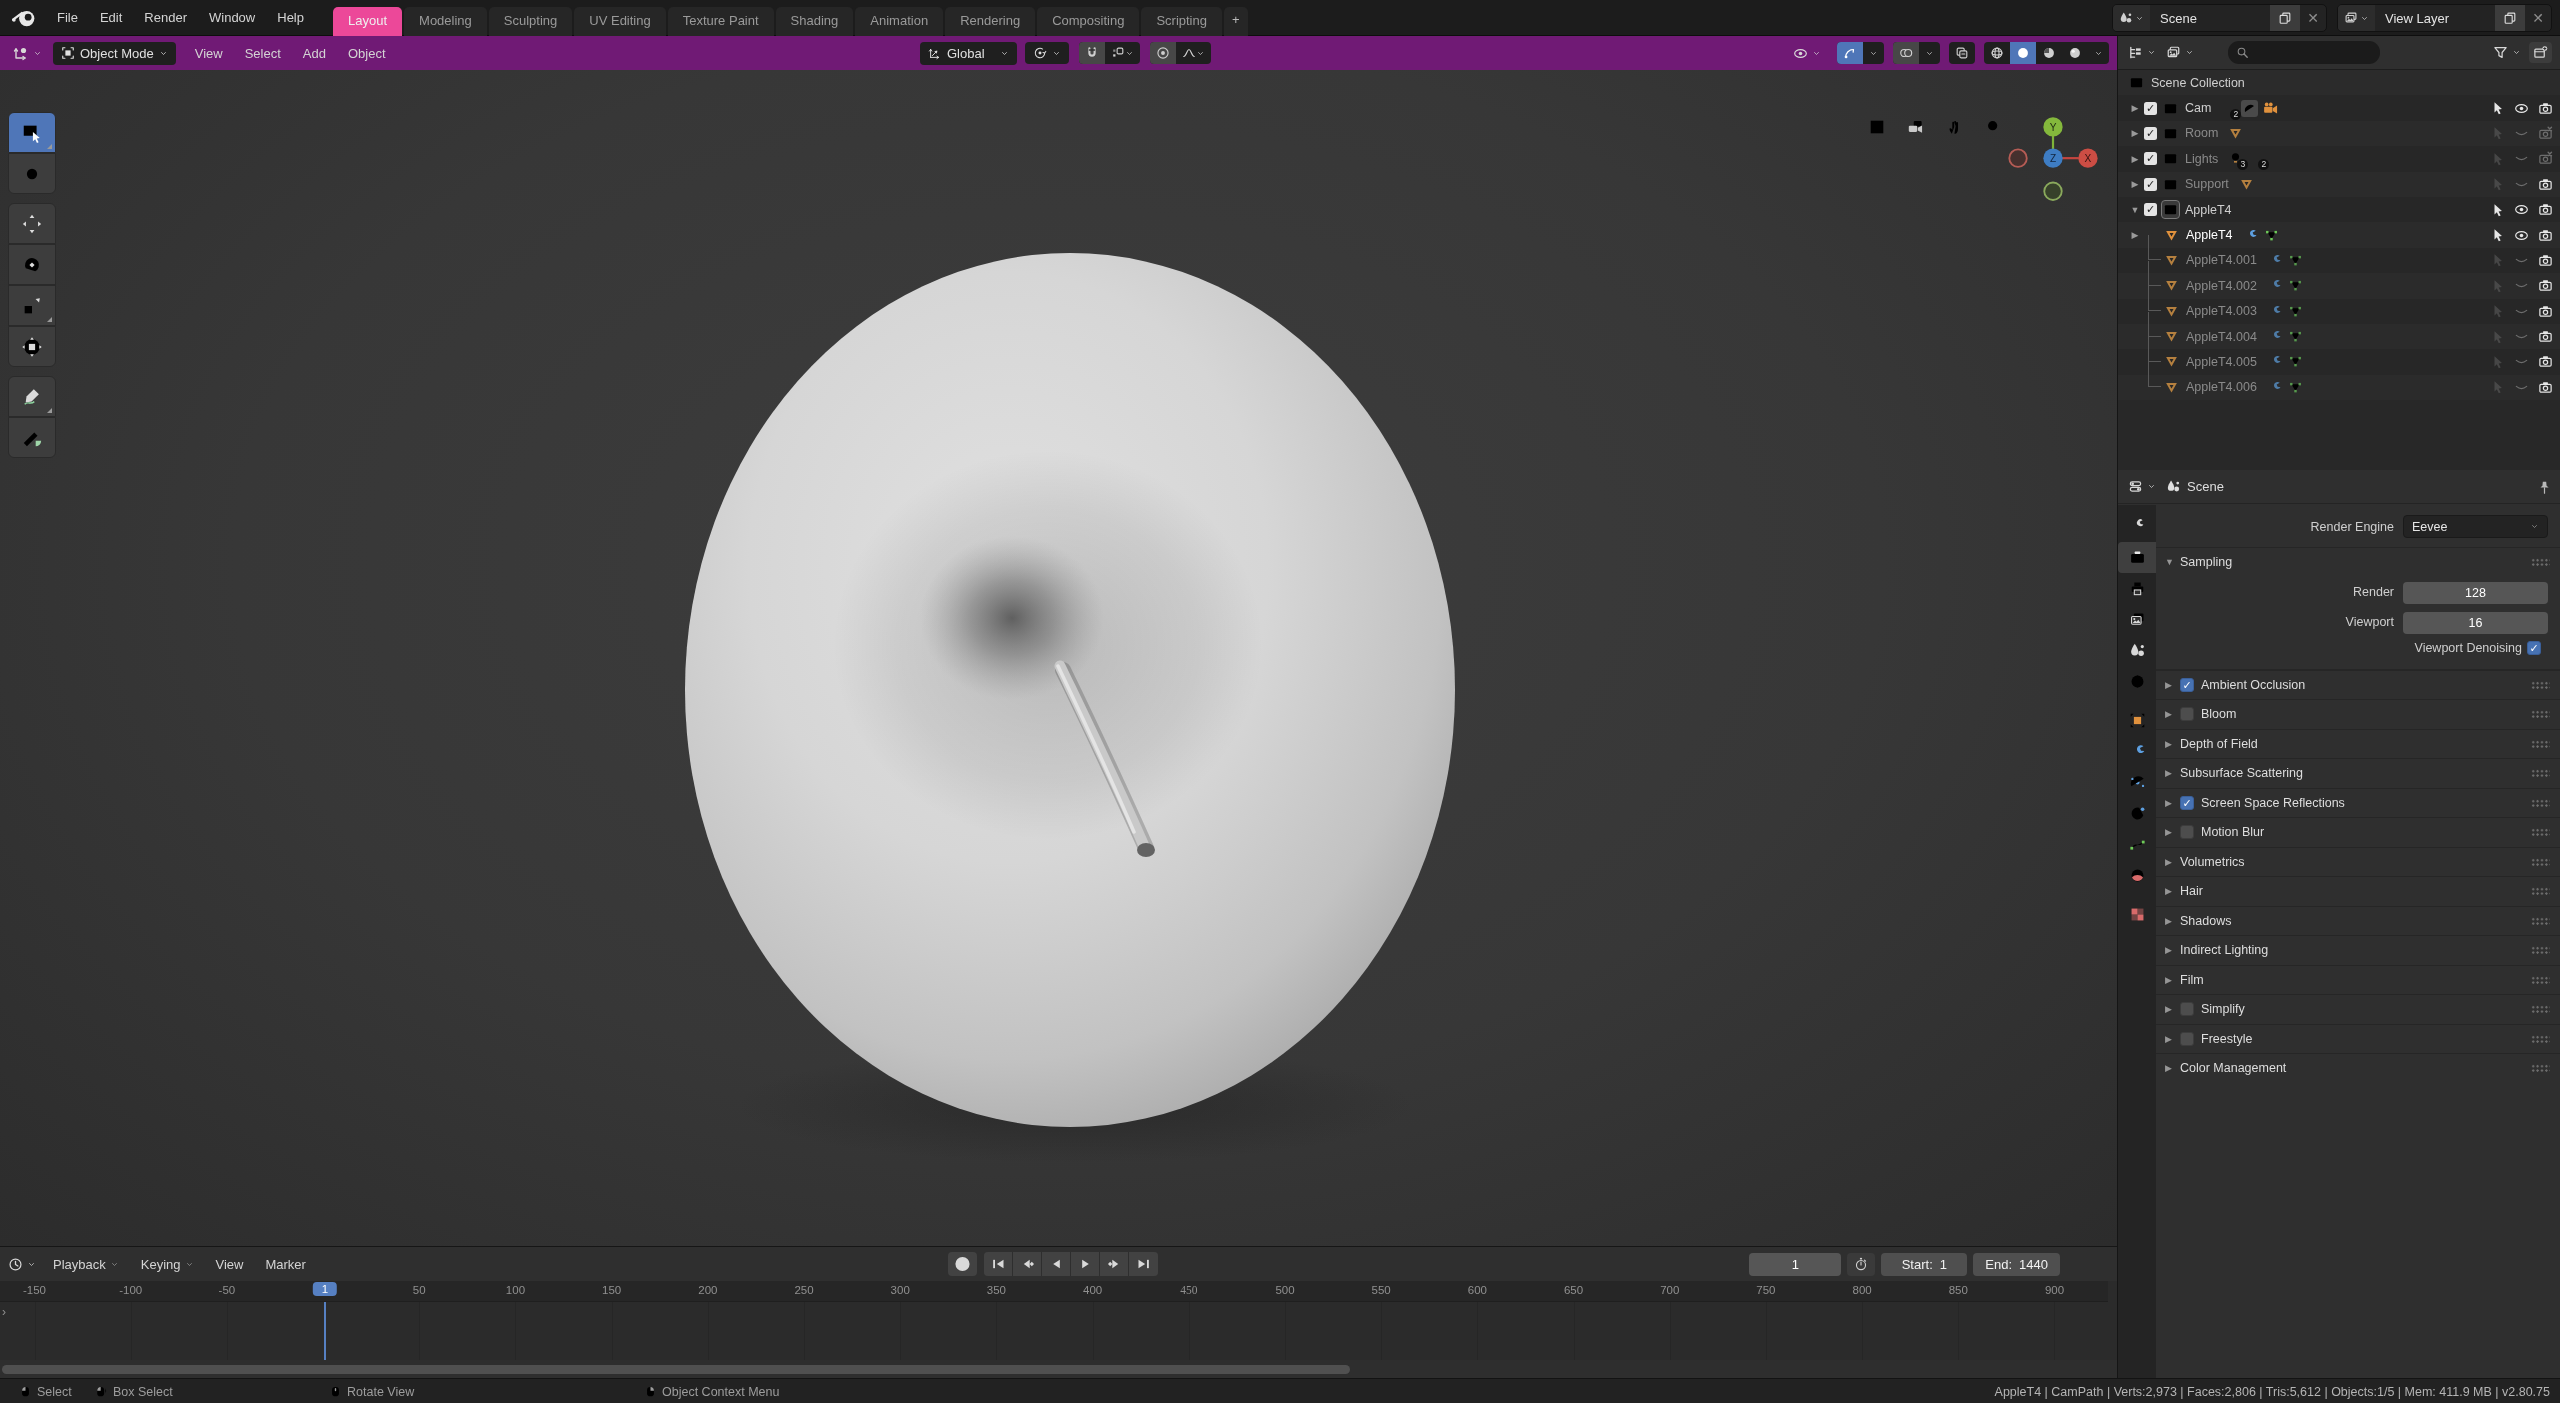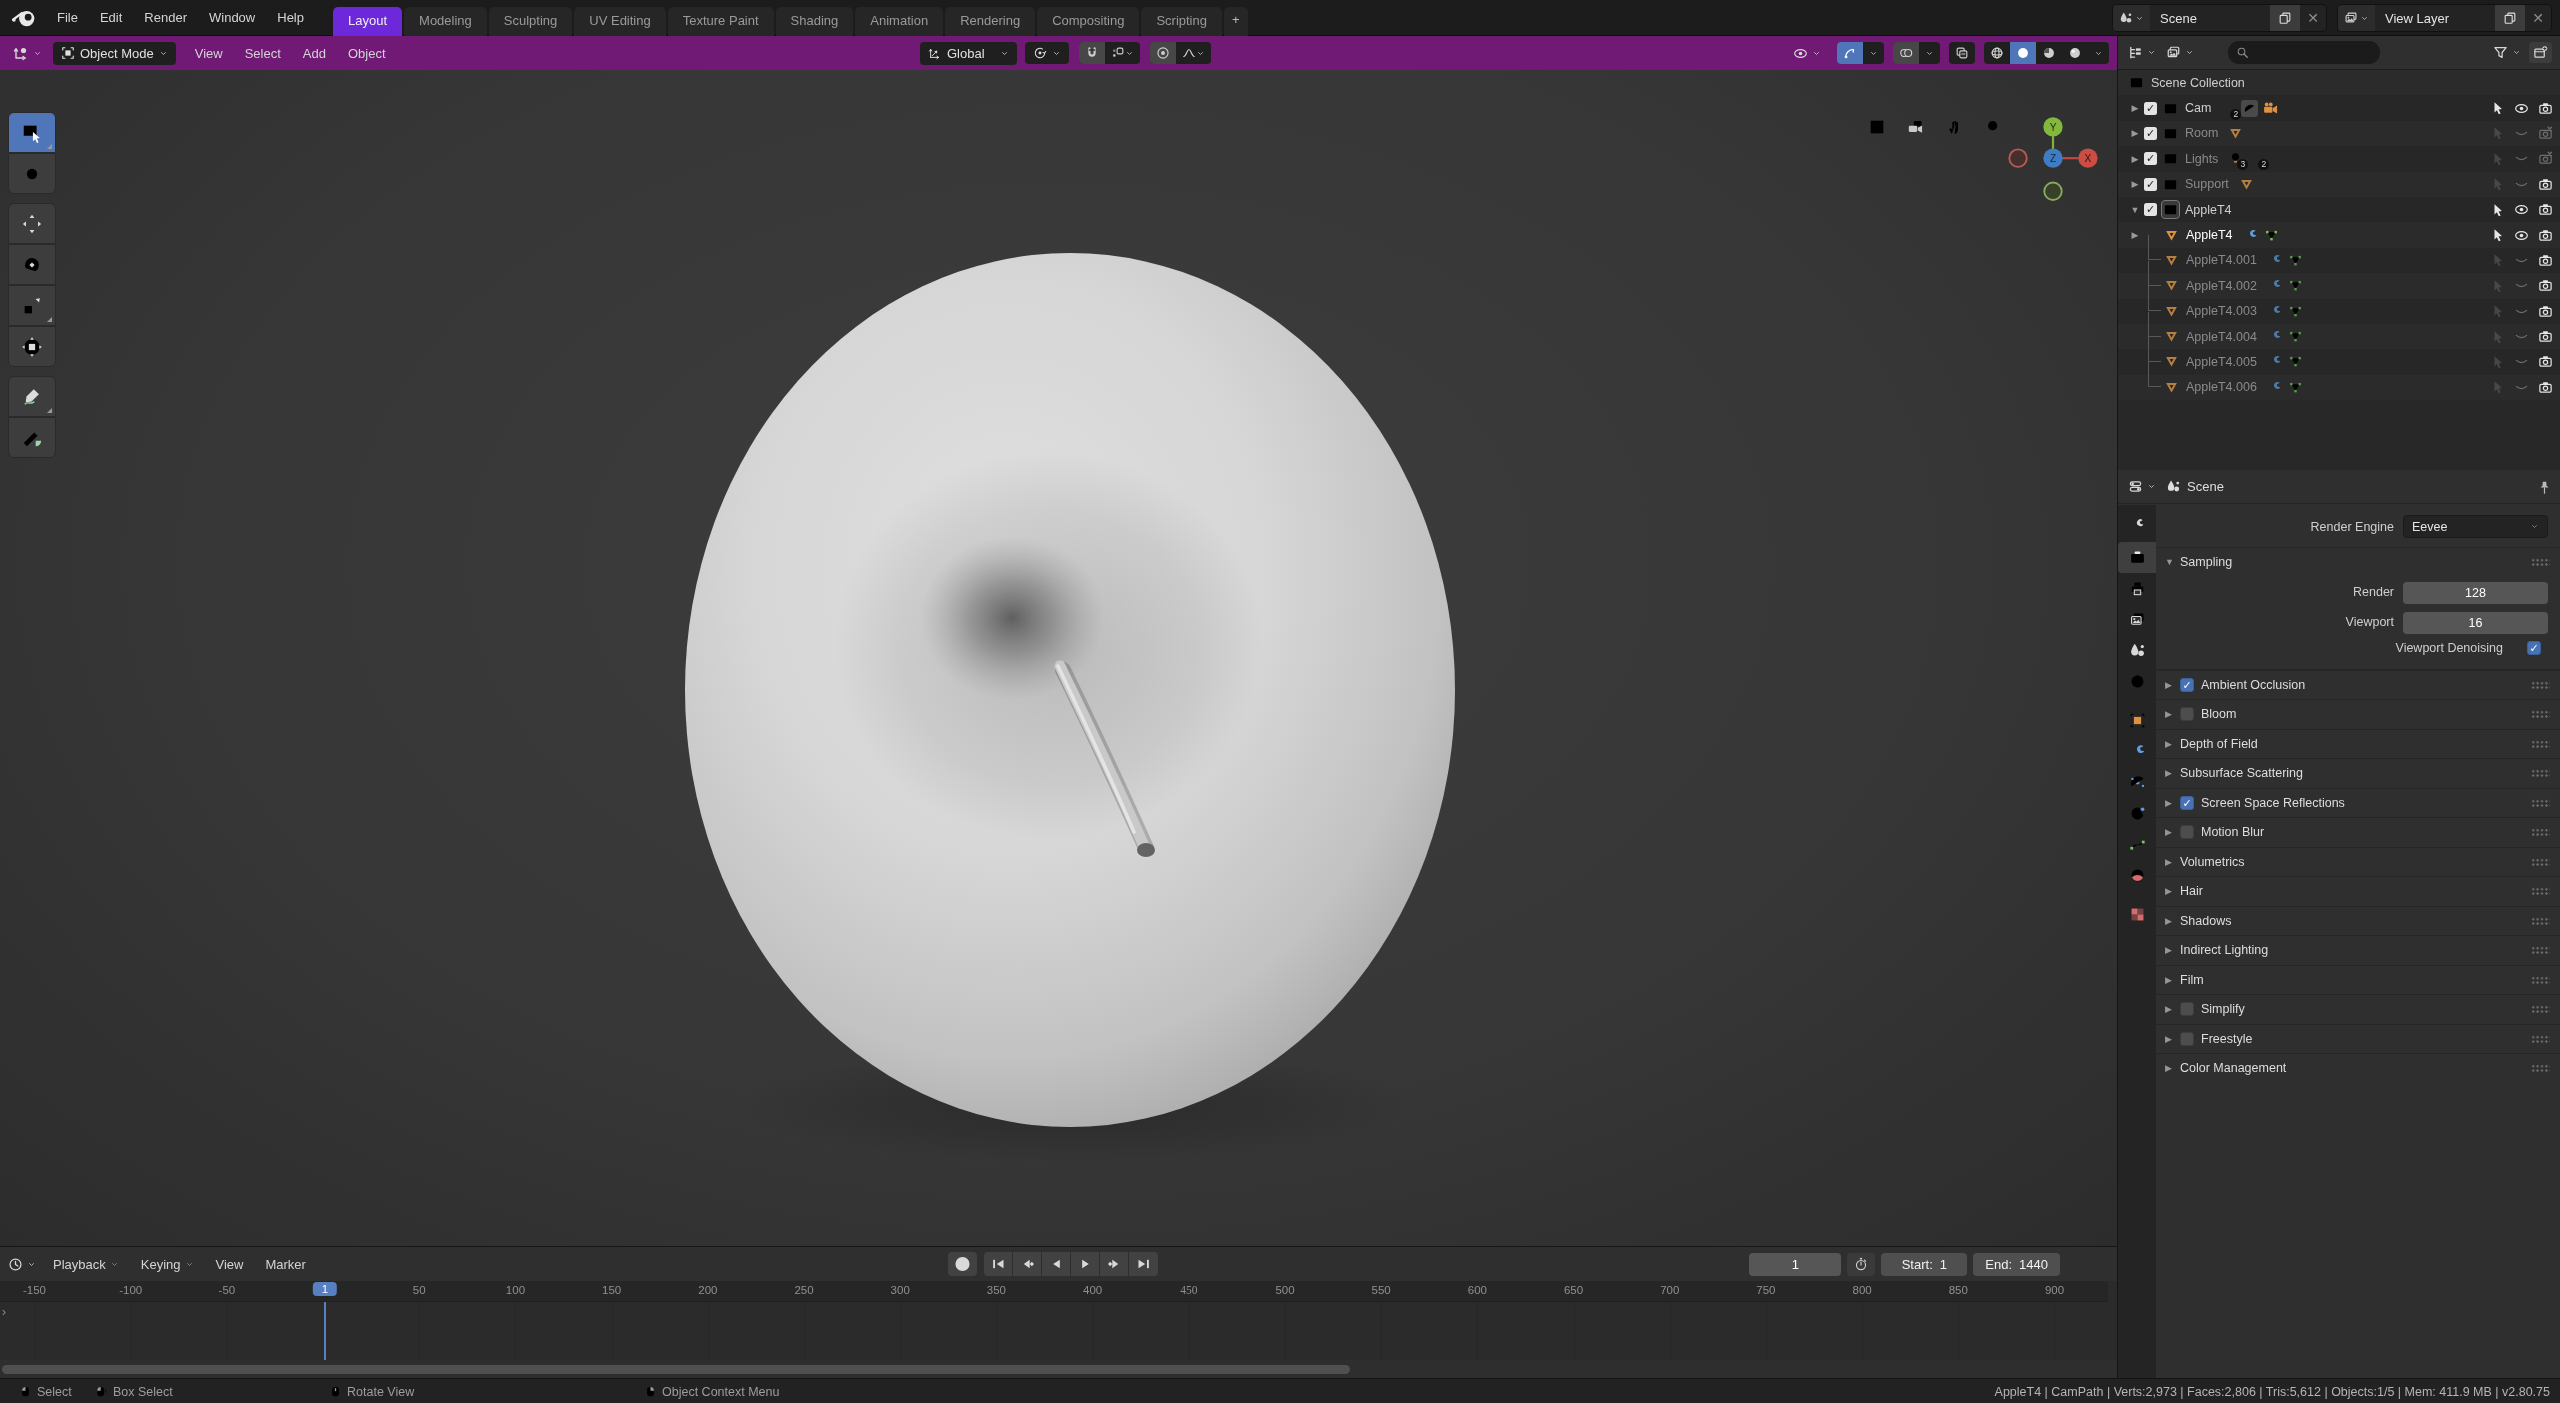--- a/index.html
+++ b/index.html
@@ -7,21 +7,21 @@
   body { font-family:"Liberation Sans","DejaVu Sans",sans-serif; color:#d6d6d6; }
   .root { position:relative; width:2560px; height:1403px; background:#1c1c1c; overflow:hidden; font-size:13px; }
   .ic { width:16px; height:16px; display:inline-block; vertical-align:middle; fill:none; stroke:currentColor; stroke-width:1.3; stroke-linecap:round; stroke-linejoin:round; flex:none; }
 
   
   .topbar { position:absolute; left:0; top:0; right:0; height:36px; background:#1c1c1c; border-bottom:1px solid #0e0e0e; display:flex; align-items:center; }
   .blogo { margin:0 10px 0 12px; color:#e8e8e8; }
   .menu-item { padding:4px 11px; color:#d4d4d4; border-radius:4px; cursor:default; }
   .wtabs { display:flex; align-items:flex-end; height:36px; margin-left:18px; }
   .tab { height:29px; margin-right:2px; padding:6px 15px 0 15px; background:#262626; color:#9a9a9a; border-radius:5px 5px 0 0; font-size:13px; white-space:nowrap; }
-  .tab.active { background:#6d28d9; color:#efefef; }
+  .tab.active { background:#ec4899; color:#efefef; }
   .tab.add { padding:5px 8px 0 8px; color:#bbb; }
   .tb-right { position:absolute; right:8px; top:4px; display:flex; gap:10px; }
   .idblock { display:flex; align-items:center; background:#232323; border:1px solid #111; border-radius:5px; height:28px; overflow:hidden; }
   .idblock .typ { display:flex; align-items:center; gap:2px; padding:0 6px; background:#2c2c2c; height:100%; color:#cfcfcf; }
   .idblock .name { padding:0 10px; min-width:120px; color:#e3e3e3; }
   .idblock .sq { width:30px; height:100%; display:flex; align-items:center; justify-content:center; background:#3c3c3c; color:#ddd; }
   .idblock .x { width:26px; height:100%; display:flex; align-items:center; justify-content:center; color:#8d8d8d; font-size:14px; }
   .chev8 { width:9px; height:9px; }
 
   
@@ -95,21 +95,21 @@
   .prow { display:grid; grid-template-columns:238px 1fr; align-items:center; gap:9px; padding:3px 12px 3px 0; }
   .prow .plabel { text-align:right; color:#cfcfcf; }
   .dropdown { background:#232323; border:1px solid #1a1a1a; border-radius:4px; height:23px; display:flex; align-items:center; padding:0 8px; color:#e6e6e6; }
   .dropdown .chev8 { margin-left:auto; color:#9a9a9a; }
   .numfield { background:#565656; border-radius:4px; height:22px; display:flex; align-items:center; justify-content:center; color:#fff; margin-top:2px; }
   .panelhead { display:flex; align-items:center; height:29.5px; padding:0 10px 0 9px; border-top:1px solid #262626; color:#dedede; }
   .panelhead .disc { color:#969696; font-size:9px; width:15px; }
   .pcheck { width:14px; height:14px; border-radius:3px; background:#4d4d4d; border:1px solid #3c3c3c; margin-right:7px; color:#fff; font-size:11px; line-height:13px; text-align:center; flex:none; }
   .pcheck.on { background:#4772b3; border-color:#3a5f99; }
   .dots { margin-left:auto; width:19px; height:8px; background-image:radial-gradient(circle, #787878 1px, transparent 1.3px); background-size:4.4px 4.4px; opacity:.85; }
-  .denoise { display:flex; justify-content:flex-end; align-items:center; gap:24px; padding:4px 12px 8px 0; color:#cfcfcf; }
+  .denoise { display:flex; justify-content:flex-end; align-items:center; gap:5px; padding:4px 12px 8px 0; color:#cfcfcf; }
   .sampwrap { padding-bottom:6px; border-bottom:1px solid #262626; }
 
   
   .theader { height:34px; background:#2f2f2f; display:flex; align-items:center; padding:0 6px; position:relative; }
   .transport { position:absolute; left:948px; display:flex; align-items:center; gap:7px; }
   .trgroup { display:flex; background:#3a3a3a; border-radius:4px; overflow:hidden; }
   .trbtn { width:29px; height:24px; display:flex; align-items:center; justify-content:center; color:#dadada; border-right:1px solid #2e2e2e; background:#424242; }
   .trbtn:last-child { border-right:none; }
   .trbtn svg { width:15px; height:12px; }
   .recbtn { width:29px; height:24px; border-radius:4px; background:#424242; display:flex; align-items:center; justify-content:center; color:#d9d9d9; }

